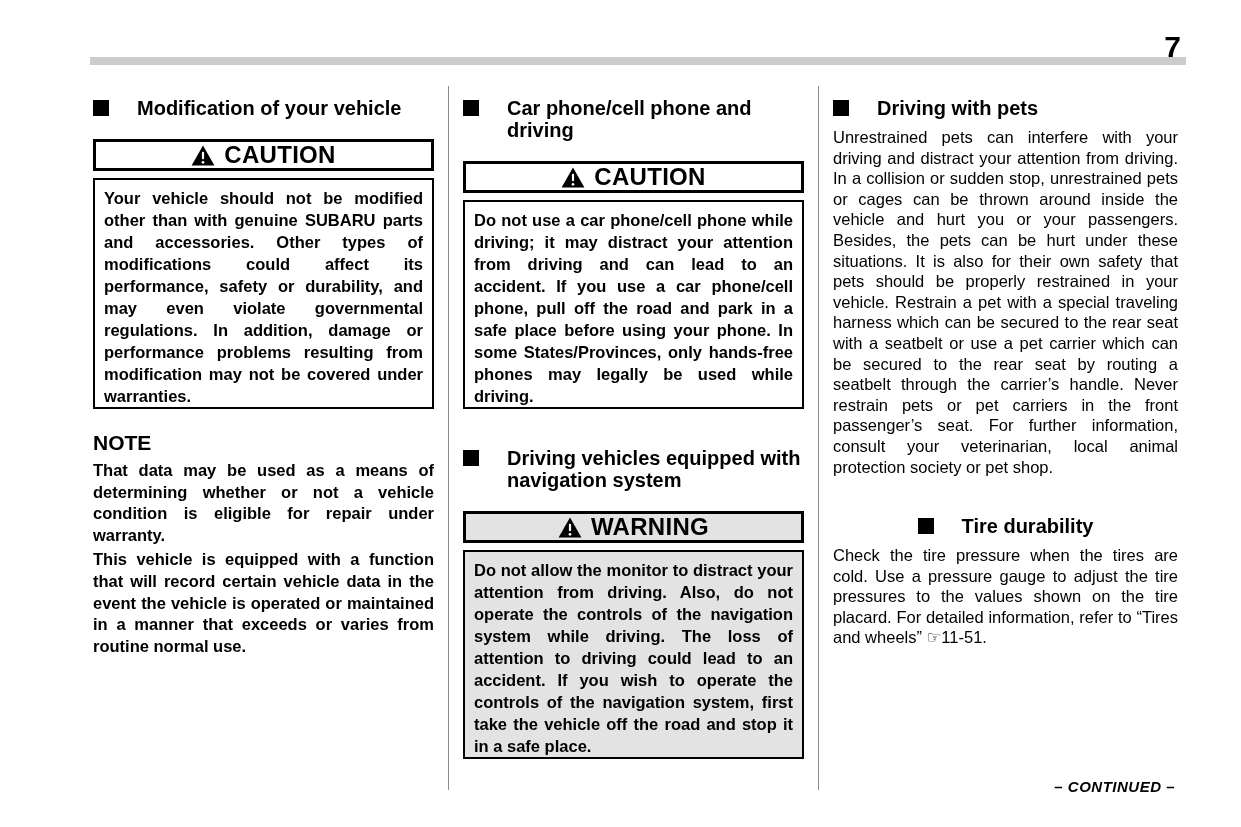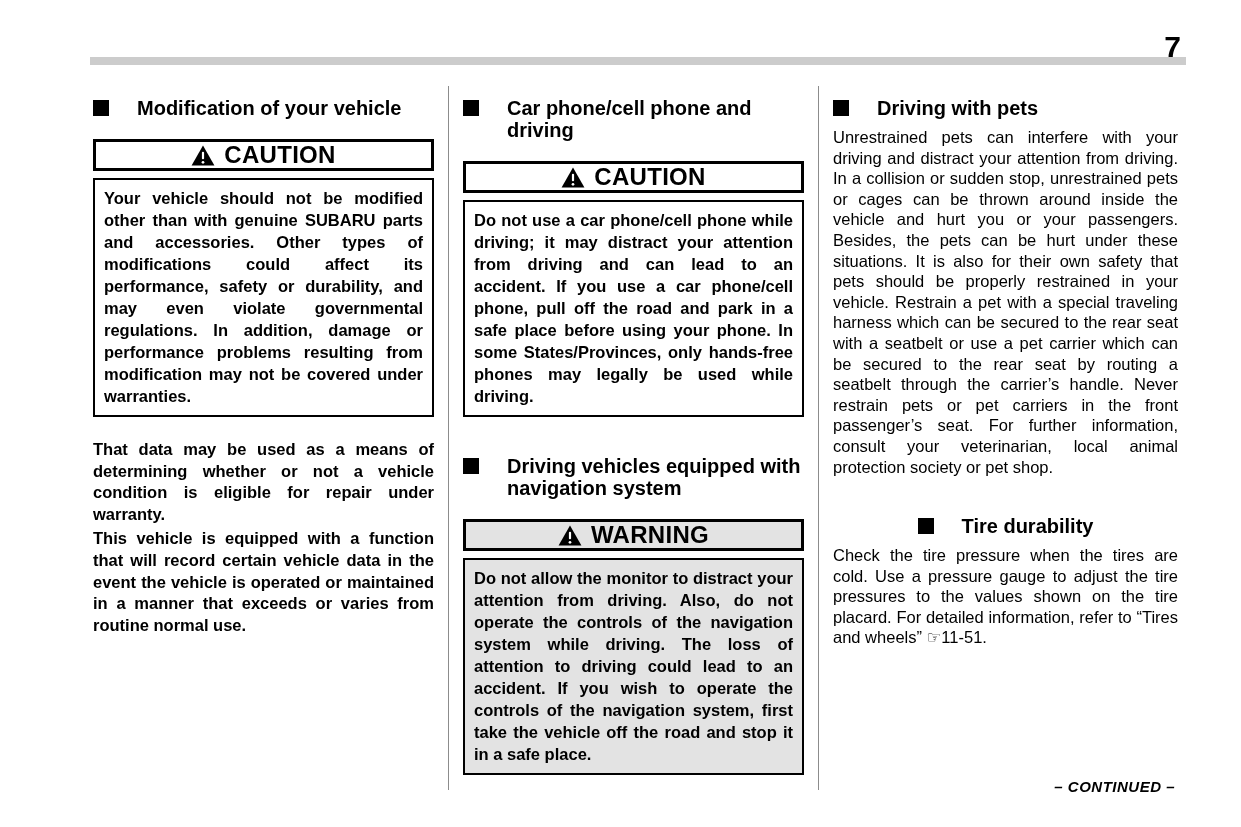--- a/index.html
+++ b/index.html
@@ -48,21 +48,21 @@
     border:3px solid #000;
     background:#ffffff;
     display:flex; align-items:center; justify-content:center; gap:9px;
     padding:3px 0; height:32px;
     font-size:24px; font-weight:bold; letter-spacing:0.3px;
   }
   .warnbox-body {
     margin-top:7px;
     border:2px solid #000;
     background:#ffffff;
-    padding:7px 9px 8px 9px;
+    padding:7px 9px 0 9px;
     font-size:16.5px; font-weight:bold; line-height:22px;
     text-align:justify;
   }
   .warnbox.gray .warnbox-header,
   .warnbox.gray .warnbox-body { background:#e3e3e3; }
   .tri-icon { flex:none; display:block; }
 
   .note { margin-top:22px; }
   .note-title { font-size:21px; font-weight:bold; line-height:24px; margin-bottom:5px; }
   .note-p {
@@ -106,20 +106,21 @@
           <path d="M13 0.5 L25.5 22.5 H0.5 Z" fill="#000"></path>
           <rect x="11.8" y="7.5" width="2.4" height="8.2" rx="1.1" fill="#fff"></rect>
           <circle cx="13" cy="19" r="1.5" fill="#fff"></circle>
         </svg>
         <span>CAUTION</span>
       </div>
       <div class="warnbox-body">Your vehicle should not be modified other than with genuine SUBARU parts and accessories. Other types of modifications could affect its performance, safety or durability, and may even violate governmental regulations. In addition, damage or performance problems resulting from modification may not be covered under warranties.</div>
     </div>
 
     <div class="note">
+      <div class="note-title">NOTE</div>
       <p class="note-p">That data may be used as a means of determining whether or not a vehicle condition is eligible for repair under warranty.</p>
       <p class="note-p">This vehicle is equipped with a function that will record certain vehicle data in the event the vehicle is operated or maintained in a manner that exceeds or varies from routine normal use.</p>
     </div>
   </div>
 
   <div class="col col-mid">
     <h2 class="sec">
       <span class="bullet"></span>
       <span class="sec-text">Car phone/cell phone and driving</span>
     </h2>

